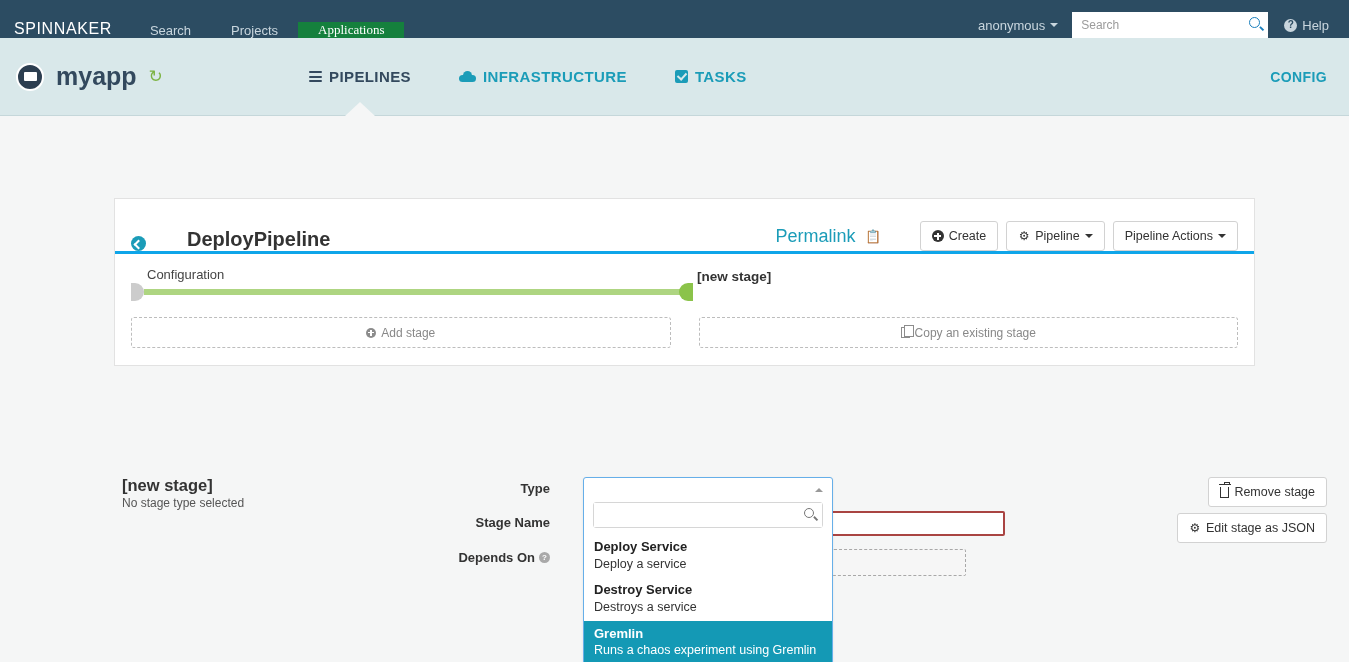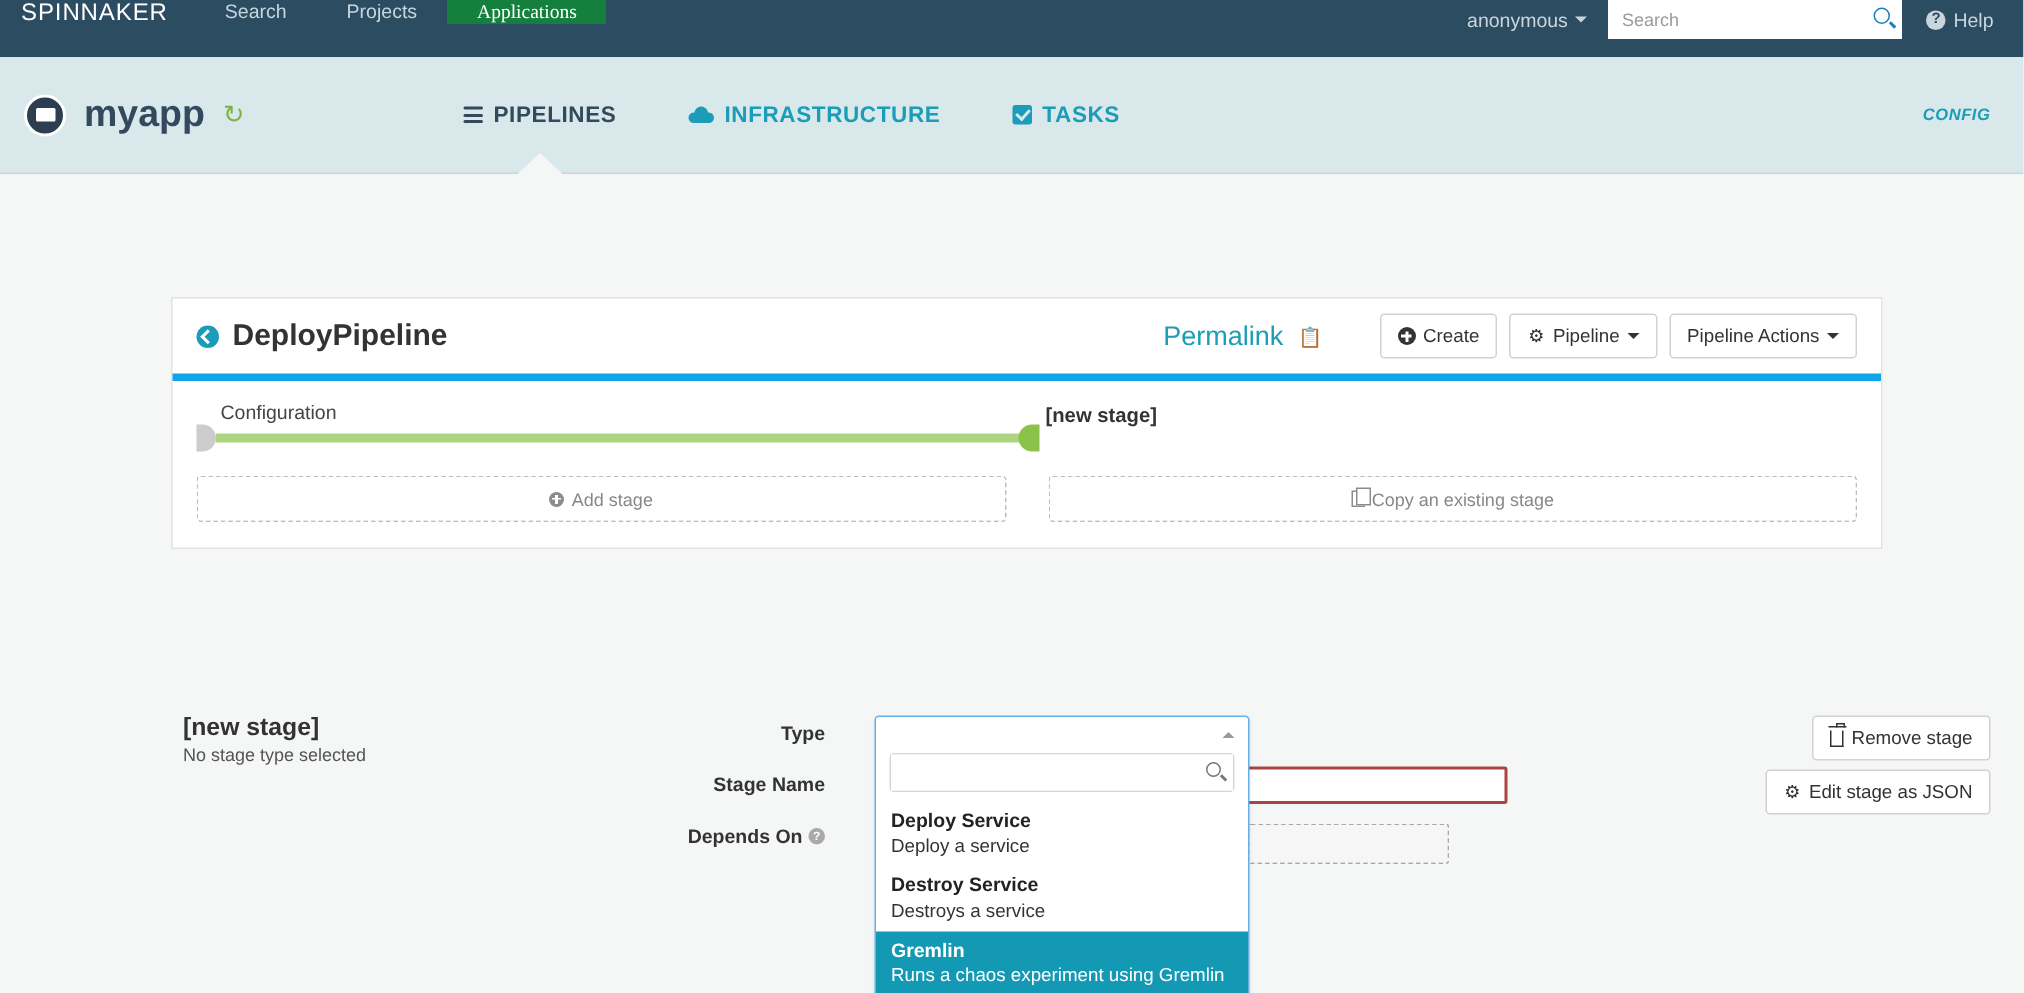--- a/index.html
+++ b/index.html
@@ -11,21 +11,21 @@
     font-family: "Liberation Sans", sans-serif;
     font-size: 13px;
     color: #333;
   }
 
   
   .topnav {
     height: 38px;
     background: #2c4c62;
     display: flex;
-    align-items: flex-start;
+    align-items: flex-end;
     position: relative;
   }
   .brand {
     display: flex; align-items: center;
     padding: 0 18px 0 14px;
     color: #fff;
     font-size: 16px;
     letter-spacing: 0.6px;
     font-weight: 400;
   }
@@ -207,40 +207,40 @@
     left: 4px; top: 1px;
     width: 4px; height: 7px;
     border: solid #d9e8ea;
     border-width: 0 2px 2px 0;
     transform: rotate(42deg);
   }
   .config-link {
     position: absolute; right: 22px;
     color: #1b9cb8;
     font-weight: bold;
-    font-size: 11px;
+    font-size: 14px;
     letter-spacing: 0.4px;
     text-decoration: none;
-    font-style: italic;
   }
 
   
   .content { position: relative; }
   .pipeline-card {
     position: absolute;
     left: 114px; top: 82px;
     width: 1141px;
     background: #fff;
     border: 1px solid #e2e2e2;
   }
   .pipeline-head {
     height: 55px;
-    display: flex; align-items: center;
+    display: flex; align-items: flex-end;
     padding: 0 16px;
-    border-bottom: 5px solid #0ea5e9;
+    border-bottom: 3px solid #0ea5e9;
+    gap: 32px;
   }
   .pipe-toggle {
     width: 15px; height: 15px;
     border-radius: 50%;
     background: #1b9cb8;
     position: relative;
     margin-right: 9px;
     flex: 0 0 auto;
   }
   .pipe-toggle::after {

